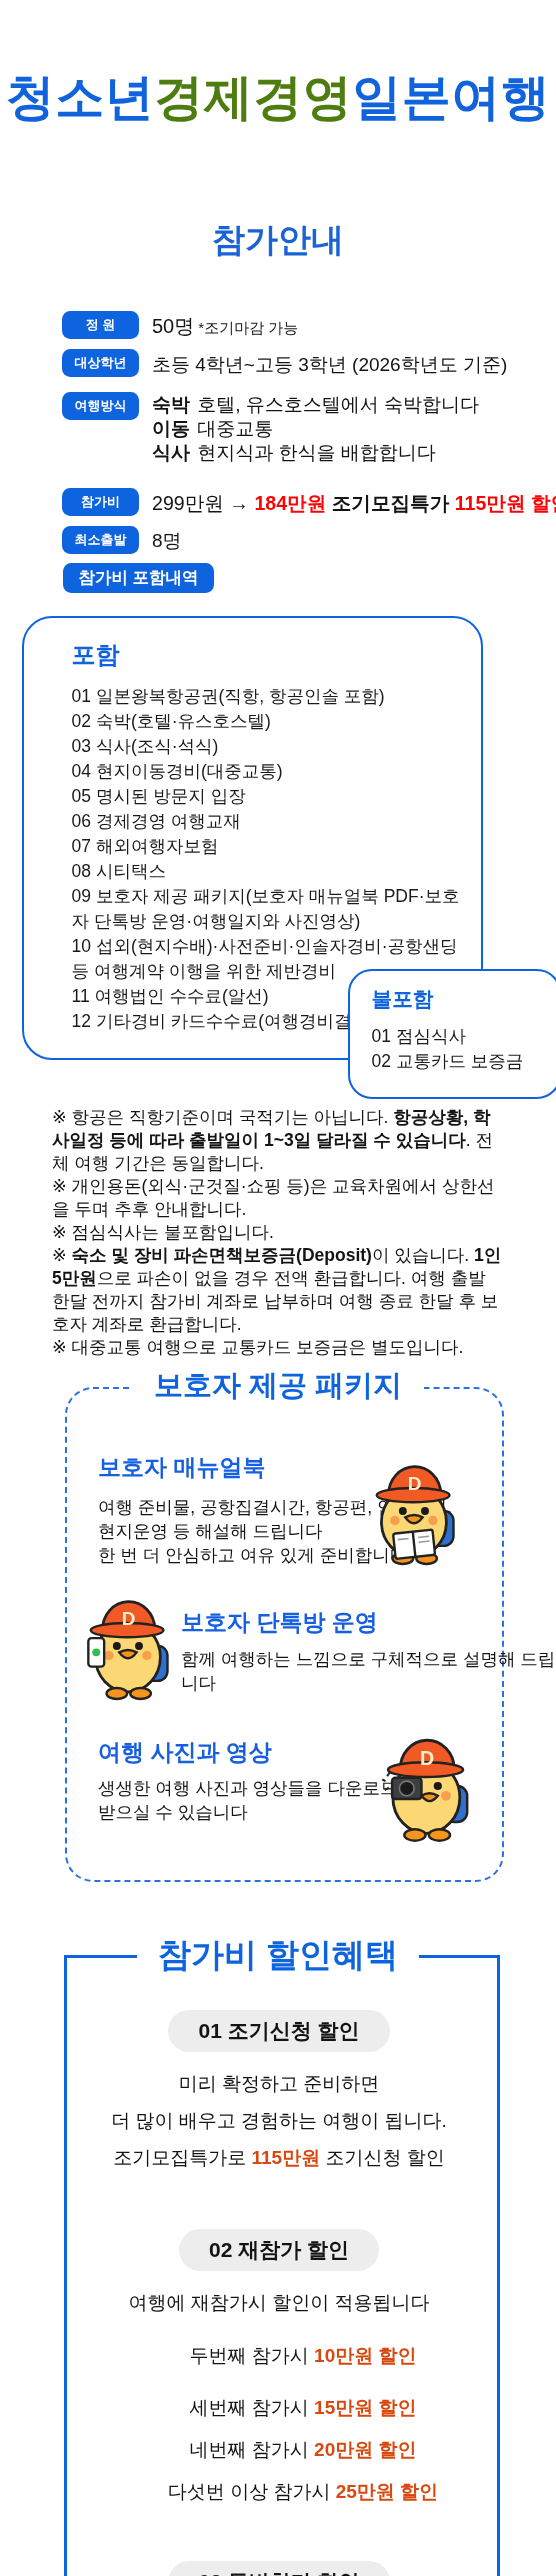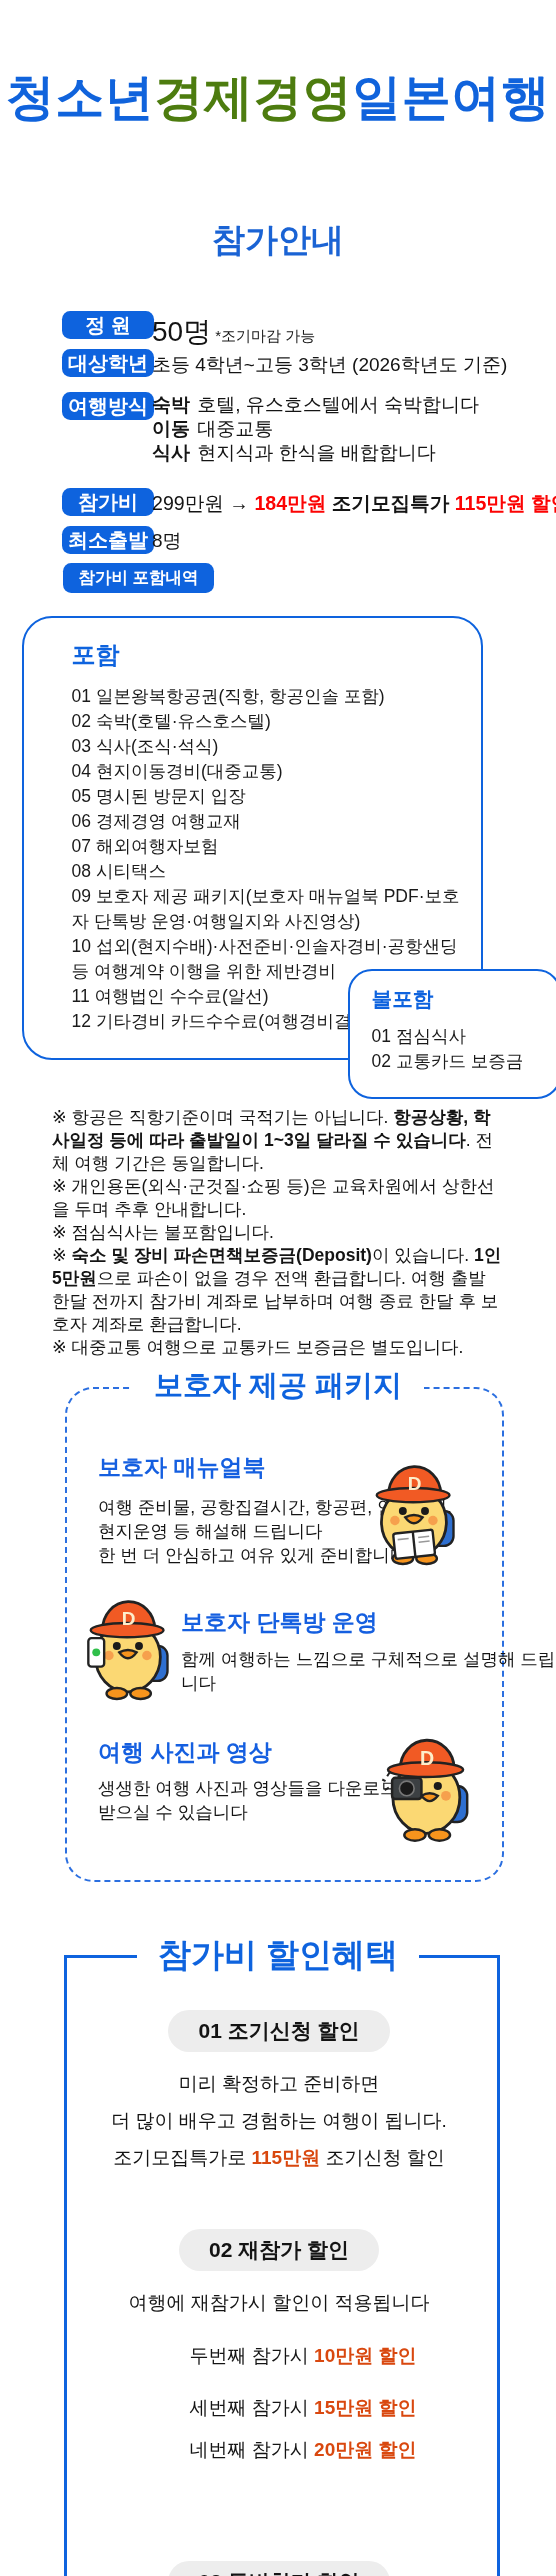--- a/index.html
+++ b/index.html
@@ -8,28 +8,28 @@
 
   
   .main-title{position:absolute;top:66px;left:0;width:100%;margin:0;text-align:center;
               font-size:49px;font-weight:800;letter-spacing:0.5px;line-height:1.3;}
   .t-blue{color:#1063dc;}
   .t-teal{color:#4d7c0f;}
   .section-heading{position:absolute;top:218px;left:0;width:100%;margin:0;text-align:center;
                    font-size:33px;font-weight:800;color:#1a63d4;}
 
   
-  .pill-label{position:absolute;left:62px;width:92px;height:28px;border-radius:8.2px;
-              background:#0e63de;color:#fff;font-size:20px;font-weight:700;
+  .pill-label{position:absolute;left:62px;width:77px;height:28px;border-radius:8.2px;
+              background:#0e63de;color:#fff;font-size:13px;font-weight:700;
               display:flex;align-items:center;justify-content:center;}
   .badge-label{position:absolute;left:63px;top:563px;height:30px;border-radius:8.2px;
                background:#0e63de;color:#fff;font-size:16.5px;font-weight:700;
                display:inline-flex;align-items:center;padding:0 15.5px;}
   .row-text{position:absolute;left:152px;font-size:19px;color:#141414;white-space:nowrap;}
-  .row-text .big{font-size:28px;}
+  .row-text .big{font-size:20px;}
   .row-text .sub{font-size:15px;margin-left:4.1px;}
   .ts-line{line-height:24px;}
   .ts-line .k{font-weight:700;margin-right:7.2px;}
   .red{color:#fc0303;font-weight:700;}
   .bold{font-weight:700;}
 
   
   .include-box{position:absolute;left:21.6px;top:616px;width:457px;height:440px;
                border:2.6px solid #0e63de;border-radius:30px;background:#fff;}
   .include-box .box-title{position:absolute;left:48px;top:20.6px;font-size:24px;font-weight:800;color:#0e63de;}
@@ -211,17 +211,18 @@
   <div class="center-line" style="top:2010px;"><span class="gray-pill">01 조기신청 할인</span></div>
   <div class="center-line d-text" style="top:2071px;"><span>미리 확정하고 준비하면</span></div>
   <div class="center-line d-text" style="top:2108px;"><span>더 많이 배우고 경험하는 여행이 됩니다.</span></div>
   <div class="center-line d-text" style="top:2145px;"><span>조기모집특가로 </span><span class="orange">115만원</span><span> 조기신청 할인</span></div>
 
   <div class="center-line" style="top:2229px;"><span class="gray-pill">02 재참가 할인</span></div>
   <div class="center-line d-text" style="top:2290px;"><span>여행에 재참가시 할인이 적용됩니다</span></div>
   <div class="center-line d-text d-big" style="top:2343px;"><span>두번째 참가시 </span><span class="orange">10만원 할인</span></div>
   <div class="center-line d-text d-big" style="top:2395px;"><span>세번째 참가시 </span><span class="orange">15만원 할인</span></div>
   <div class="center-line d-text d-big" style="top:2437px;"><span>네번째 참가시 </span><span class="orange">20만원 할인</span></div>
+  <div class="center-line d-text d-big" style="top:2479px;"><span>다섯번 이상 참가시 </span><span class="orange">25만원 할인</span></div>
 
   <div class="center-line" style="top:2561px;"><span class="gray-pill">03 동반참가 할인</span></div>
 
 </div>
 
 
 </body></html>

